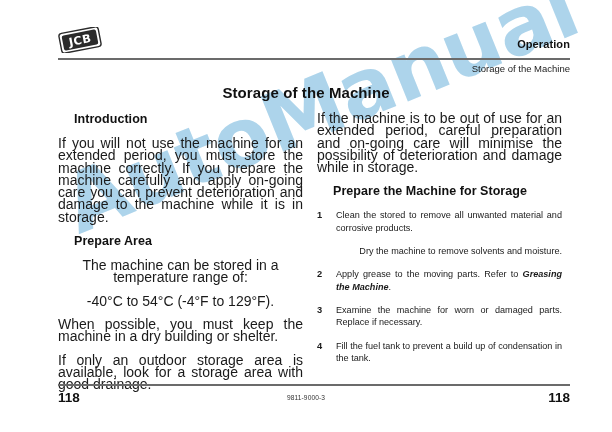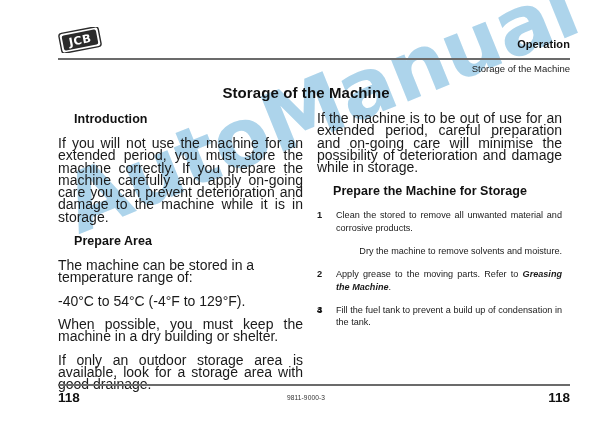--- a/index.html
+++ b/index.html
@@ -126,21 +126,21 @@
   .sect-gap { margin-top: 22px; }
 
   p.body {
     margin: 0 0 11px 0;
     font-size: 14px;
     line-height: 12.3px;
     text-align: justify;
     color: #1a1a1a;
   }
   p.body.last { margin-bottom: 0; }
-  p.nojust { text-align: left; }
+  p.nojust { text-align: center; }
 
   
   .step {
     position: relative;
     margin: 0 0 11px 0;
     padding-left: 19px;
     font-size: 9.1px;
     line-height: 12.3px;
     text-align: justify;
     color: #1a1a1a;
@@ -259,20 +259,21 @@
     </div>
     <div class="step-sub">Dry the machine to remove solvents and moisture.</div>
 
     <div class="step">
       <span class="step-num">2</span>
       <span>Apply grease to the moving parts. Refer to </span><span class="bi">Greasing the Machine</span><span>.</span>
     </div>
 
     <div class="step">
       <span class="step-num">3</span>
+      <span>Examine the machine for worn or damaged parts. Replace if necessary.</span>
     </div>
 
     <div class="step">
       <span class="step-num">4</span>
       <span>Fill the fuel tank to prevent a build up of condensation in the tank.</span>
     </div>
   </div>
 
   <div class="footer">
     <div class="footer-rule"></div>

